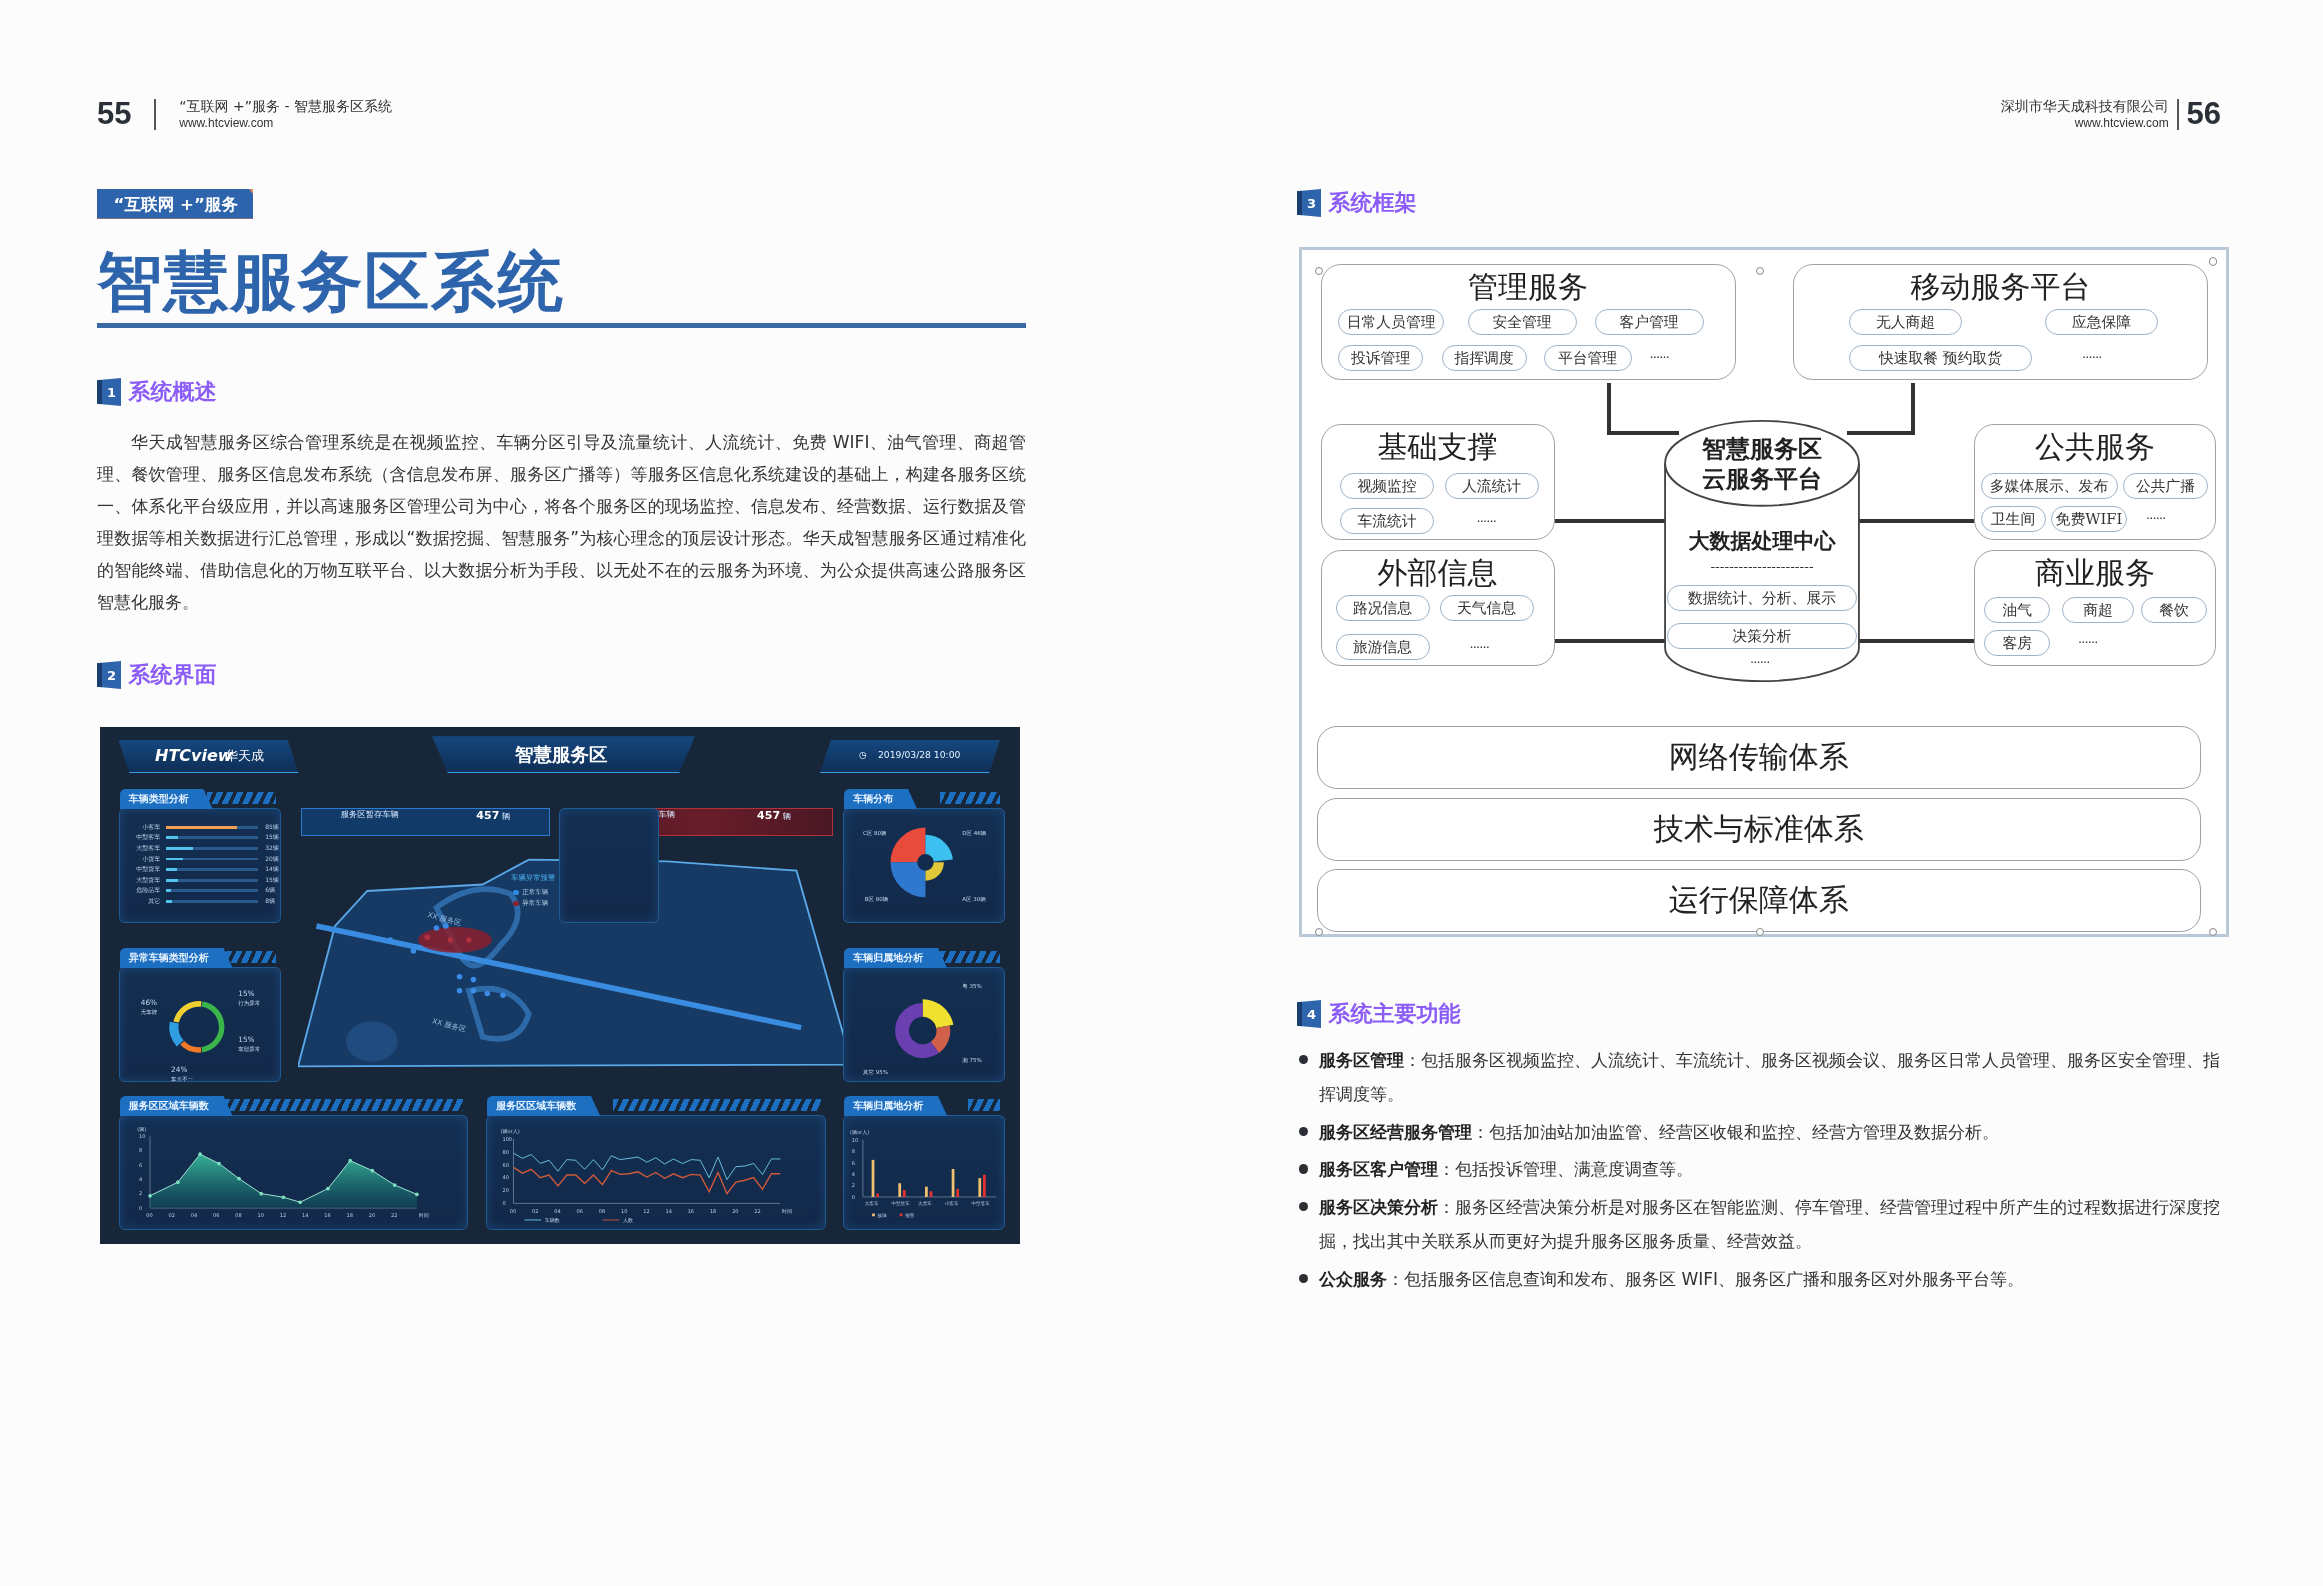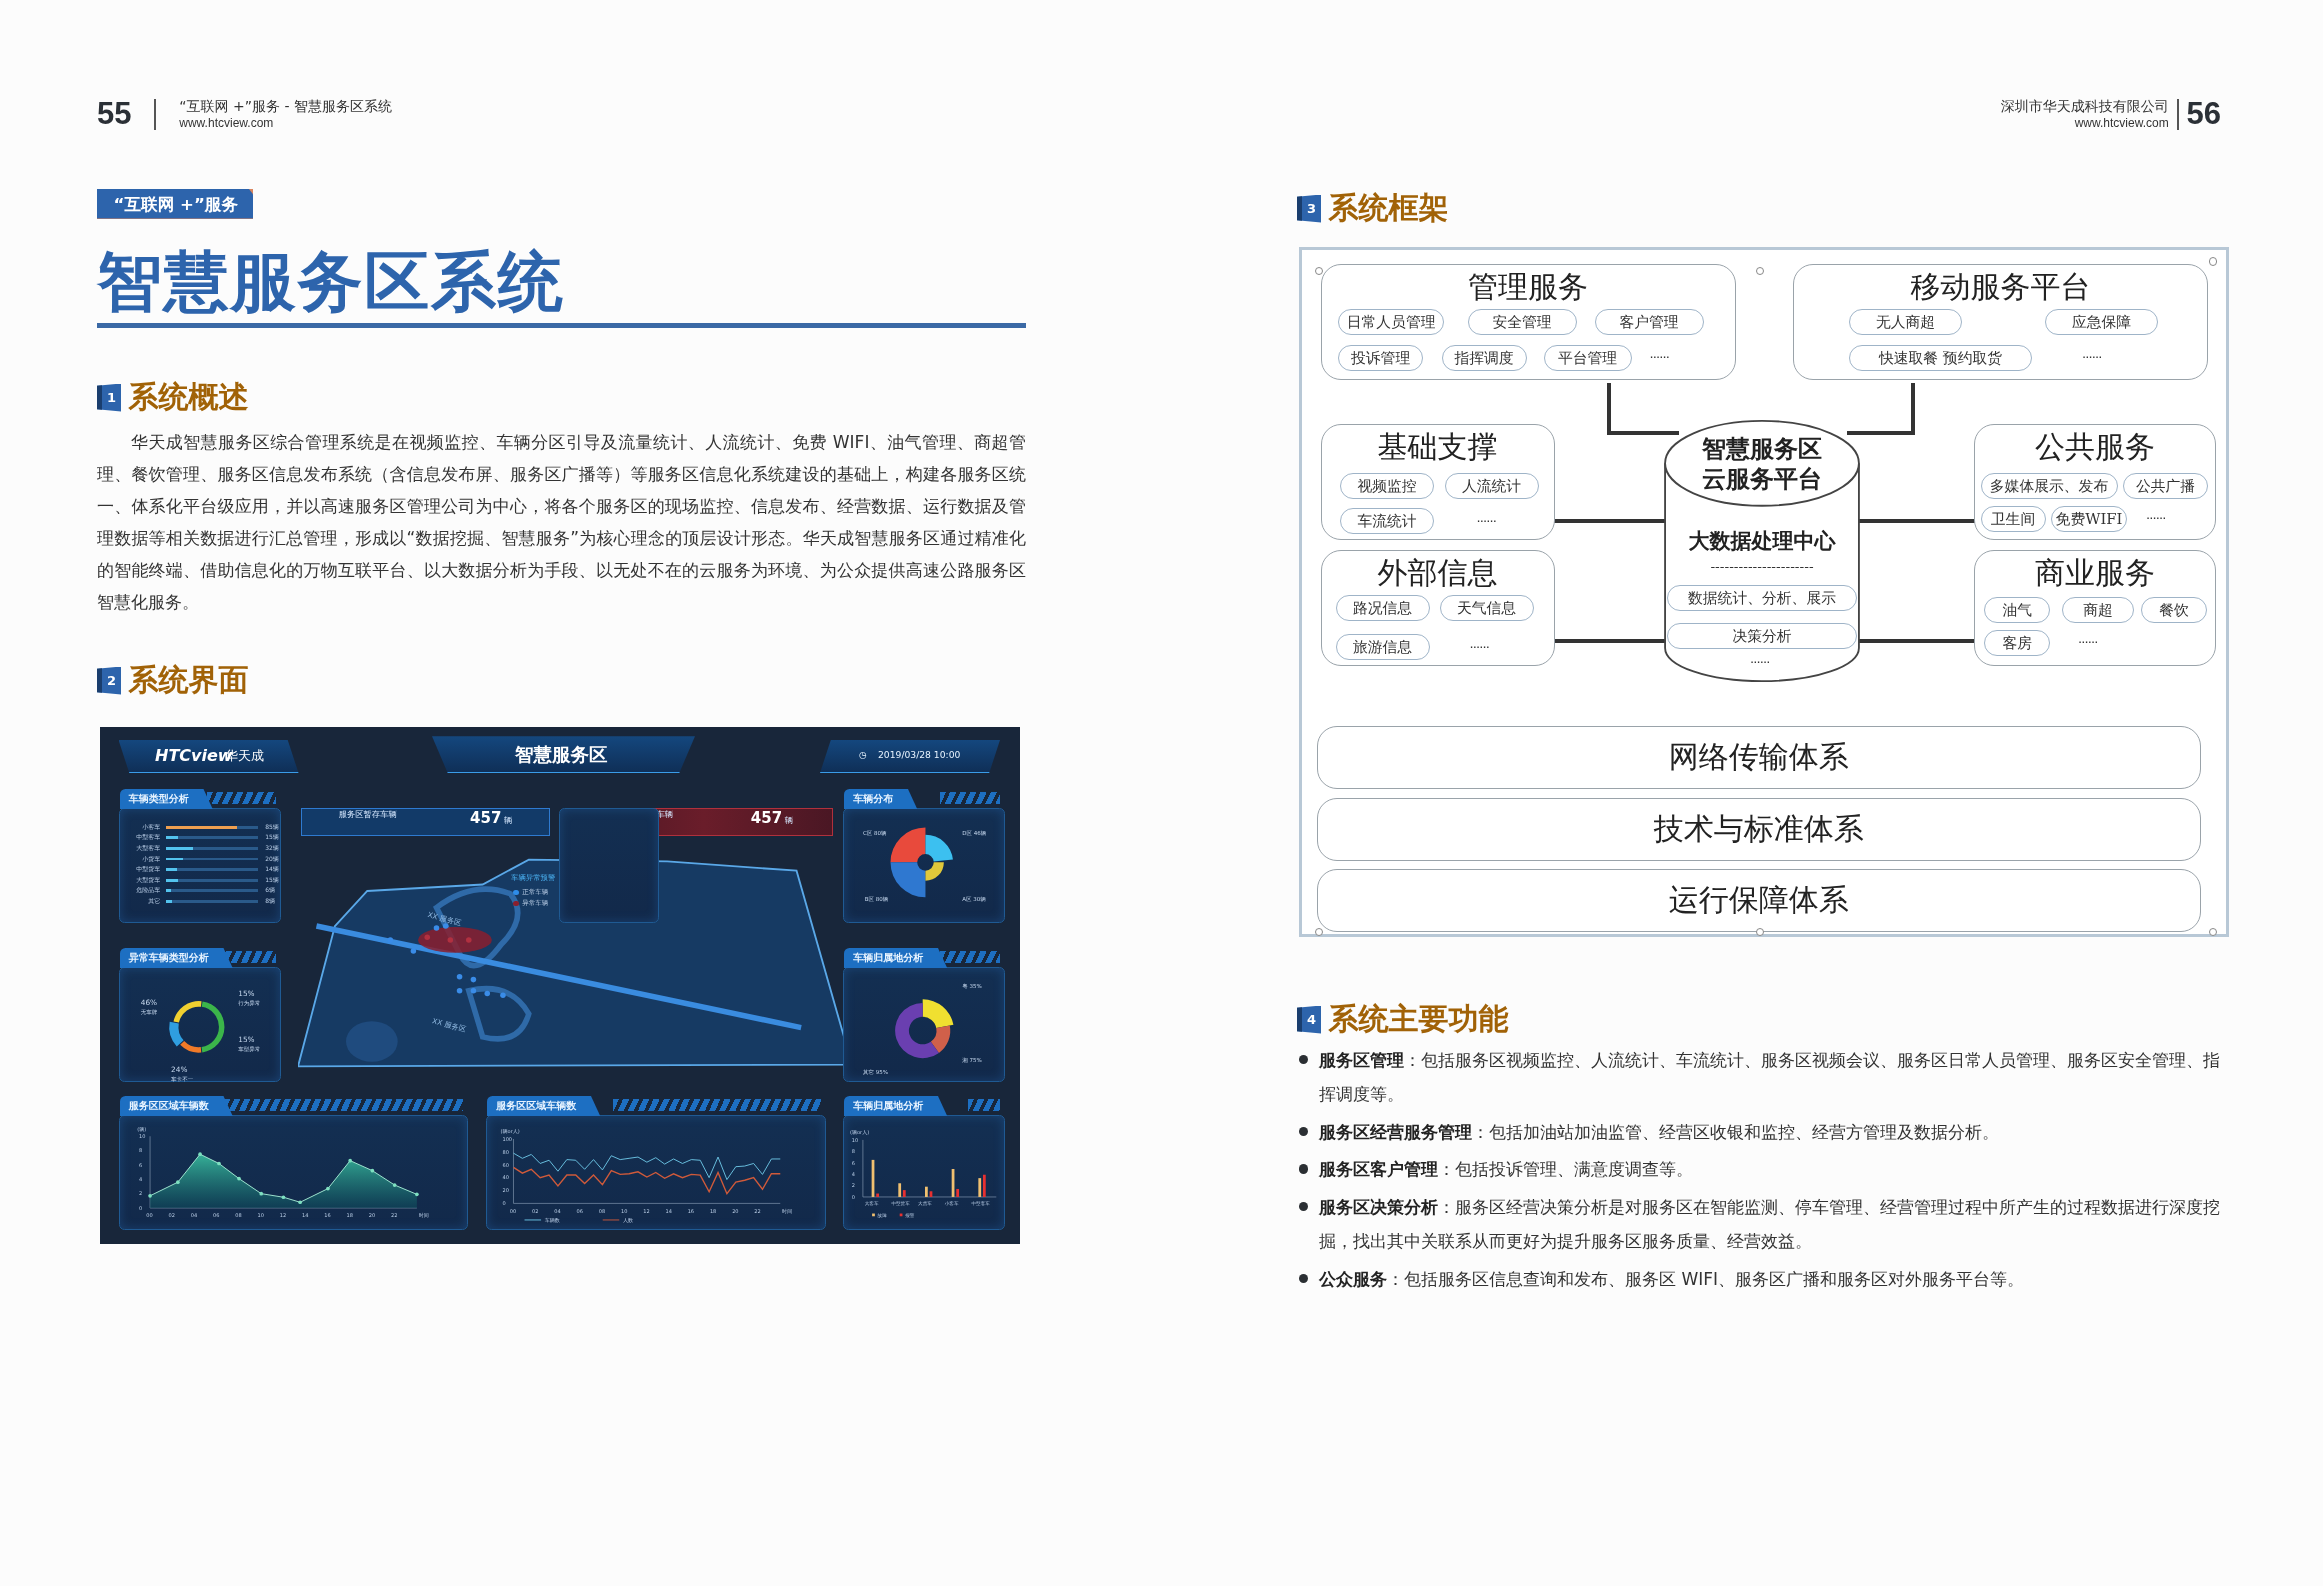--- a/index.html
+++ b/index.html
@@ -18,36 +18,36 @@
               clip-path: polygon(0 0, 152px 0, 174px 29.5px, 0 29.5px); }
   .tag-text { position: absolute; left: 16.6px; top: 4.6px; color: #fff; font-size: 16.6px; font-weight: 700; white-space: nowrap; }
 
   .big-title { left: 97px; top: 238px; font-size: 65px; font-weight: 700; color: #2d64ac; letter-spacing: 1.8px; white-space: nowrap; }
   .title-rule { left: 97px; top: 323px; width: 929px; height: 4.6px; background: #3b69a5; }
 
   .sec { display: flex; align-items: center; gap: 7.4px; }
   .sec-badge { width: 24px; height: 28px; background: #2d64ac; color: #fff; font-size: 13px; font-weight: 700;
                display: flex; align-items: center; justify-content: center;
                clip-path: polygon(0 8%, 100% 0, 100% 100%, 0 92%); border-left: 5.5px solid #1a3e6e; }
-  .sec-title { font-size: 30px; font-weight: 700; color: #a16207; white-space: nowrap; }
+  .sec-title { font-size: 22px; font-weight: 700; color: #8b5cf6; white-space: nowrap; }
 
   .para { left: 97px; top: 426px; width: 929px; font-size: 17px; line-height: 32px; color: #333; text-align: justify; text-indent: 2em; }
 
   
   .dash { left: 100px; top: 727px; width: 920px; height: 517px; background: #18263a; overflow: hidden; }
   .d-panel { position: absolute; border: 0.9px solid #1f5a93; background: linear-gradient(180deg, #132f52 0%, #12294a 100%); border-radius: 5.5px; box-shadow: inset 0 0 11px rgba(50,140,230,.25); }
   .d-ptitle { position: absolute; left: 0; top: -20px; height: 20px; padding: 0 24px 0 9.2px; background: #1d6fc2; color: #e8f4ff; font-size: 10px; font-weight: 700; line-height: 20px; border-radius: 5.5px 5.5px 0 0; clip-path: polygon(0 0, calc(100% - 9.2px) 0, 100% 100%, 0 100%); white-space: nowrap; }
   .d-stripes { position: absolute; top: -16.6px; right: 3.7px; height: 12px;
                background: repeating-linear-gradient(115deg, #1d6fc2 0 5.5px, transparent 5.5px 9.2px); }
   .d-hdrbar { position: absolute; height: 33px; background: linear-gradient(180deg, #14477e, #0f2f57); border-bottom: 1.8px solid #3a9ce8; }
   .d-txt { position: absolute; color: #d6e8ff; white-space: nowrap; }
   .d-small { font-size: 6.5px; color: #b9cde6; }
   .stat-box { position: absolute; height: 28px; border: 0.9px solid #2e7ad0; background: #123a68; display: flex; align-items: flex-start; justify-content: space-around; color: #d6e8ff; font-size: 8.3px; }
   .stat-box.red { border-color: #b0303c; background: linear-gradient(90deg, #4a1724, #6a1d2a, #4a1724); }
-  .stat-num { font-size: 15px; font-weight: 700; color: #fff; }
+  .stat-num { font-size: 11px; font-weight: 700; color: #fff; }
 
   .bar-row { display: flex; align-items: center; height: 10.6px; }
   .bar-lbl { width: 39px; text-align: right; font-size: 6px; color: #b9cde6; margin-right: 5.5px; white-space: nowrap; }
   .bar-track { width: 92px; height: 2.8px; background: #2a5a8a; position: relative; }
   .bar-fill { position: absolute; left: 0; top: 0; height: 2.8px; background: #53c3ee; }
   .bar-val { font-size: 6px; color: #b9cde6; margin-left: 7.4px; white-space: nowrap; }
 
   
   .diagram { left: 1299px; top: 247px; width: 930px; height: 690px; border: 3.7px solid #b8c8d6; background: #fff; }
   .dg-box { position: absolute; border: 1.4px solid #9aa3aa; border-radius: 20px; background: #fff; }

